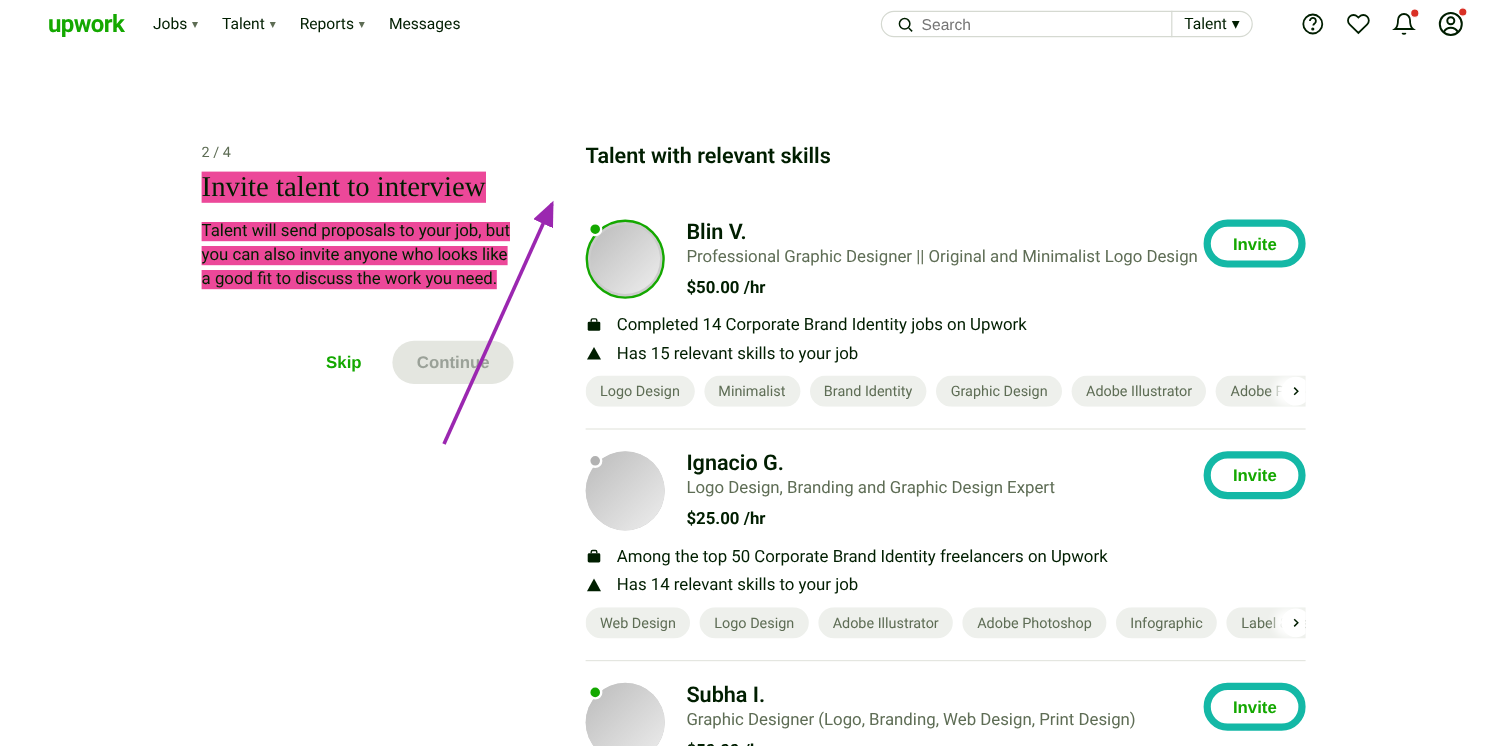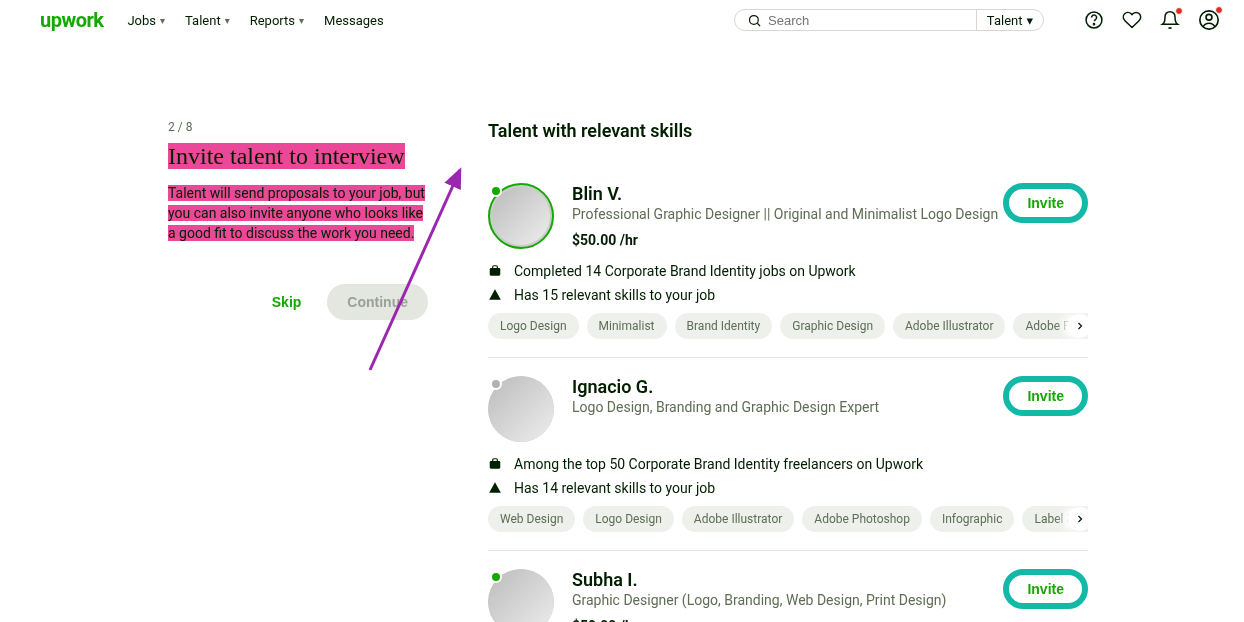--- a/index.html
+++ b/index.html
@@ -122,21 +122,21 @@
   <svg class="arrow-overlay" width="160" height="260" style="left:330px; top:100px;">
     <defs>
         <marker id="ah" markerWidth="8" markerHeight="8" refX="6" refY="3" orient="auto">
           <path d="M0,0 L7,3 L0,6 Z" fill="#9b27b0"></path>
         </marker>
       </defs>
     <line x1="40" y1="230" x2="130" y2="30" stroke="#9b27b0" stroke-width="3" marker-end="url(#ah)"></line>
   </svg>
 
   <div class="left-col">
-    <div class="step">2 / 8</div>
+    <div class="step">2 / 4</div>
     <div class="headline"><span class="hl">Invite talent to interview</span></div>
     <div class="desc"><span class="hl">Talent will send proposals to your job, but you can also invite anyone who looks like a good fit to discuss the work you need.</span></div>
     <div class="btn-row">
       <button class="btn-skip">Skip</button>
       <button class="btn-cont">Continue</button>
     </div>
   </div>
 
   <div class="right-col">
     <div class="section-title">Talent with relevant skills</div>
@@ -199,20 +199,21 @@
               <div class="avatar">
                 <div class="avatar-inner"></div>
               </div>
               <div class="presence offline"></div>
             </div>
             <div class="info">
               <div class="name-row">
                 <div>
                   <div class="name">Ignacio G.</div>
                   <div class="title">Logo Design, Branding and Graphic Design Expert</div>
+                  <div class="rate">$25.00 /hr</div>
                 </div>
                 <button class="btn-invite">Invite</button>
               </div>
             </div>
           </div>
           <div class="meta-list">
             <div class="meta-item">
               <span class="meta-icon">
                 <svg width="14" height="14" viewBox="0 0 24 24" fill="#001e00">
                   <rect x="3" y="7" width="18" height="13" rx="2"></rect>

